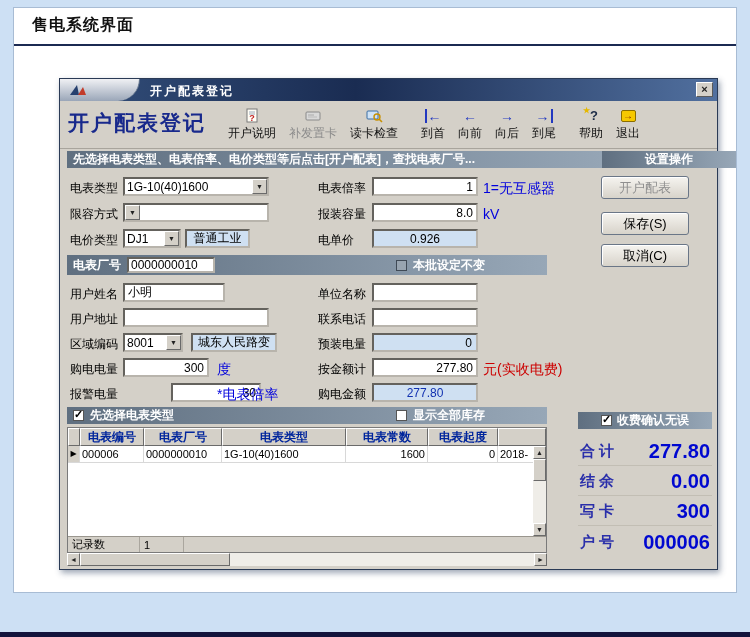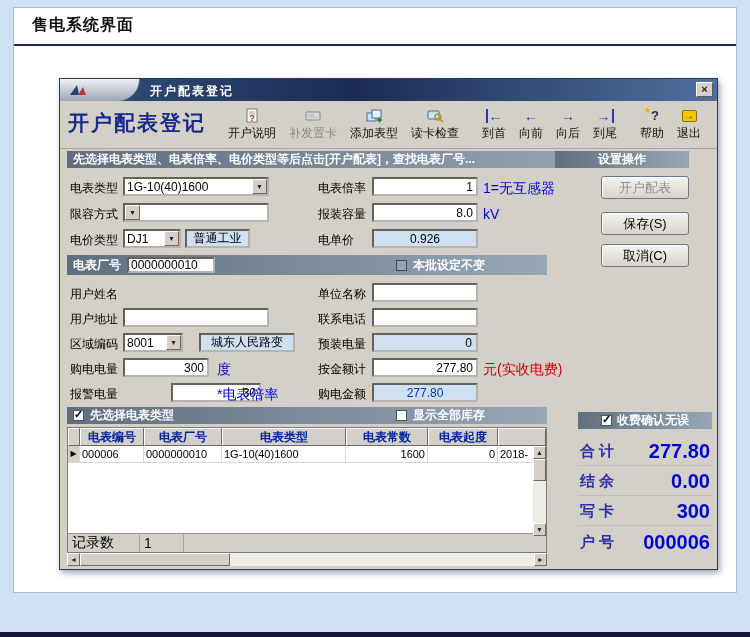--- a/index.html
+++ b/index.html
@@ -113,21 +113,21 @@
         justify-content:center; overflow:hidden; white-space:nowrap; }
   .g-body { flex:1; }
   .g-row { display:flex; height:17px; }
   .gc { border-right:1px solid #d8d8d8; border-bottom:1px solid #d8d8d8; font-size:11px;
         color:#000; display:flex; align-items:center; padding:0 2px; overflow:hidden;
         white-space:nowrap; }
   .gc.num { justify-content:flex-end; }
   .gutter { width:12px; flex:0 0 12px; background:#d4d0c8; justify-content:center; padding:0; }
   .tri { font-size:8px; color:#000; line-height:8px; }
   .g-foot { flex:0 0 16px; display:flex; background:#d4d0c8; border-top:1px solid #9a968e;
-            font-size:14px; }
+            font-size:11px; }
   .gf { display:flex; align-items:center; padding:0 4px; border-right:1px solid #aaa69e; color:#000; }
 
   .g-vsb { position:absolute; right:1px; top:19px; width:13px; height:90px;
            display:flex; flex-direction:column; background:#efede8; }
   .g-hsb { position:absolute; left:0; right:0; bottom:0; height:13px;
            display:flex; background:#efede8; }
   .sbtn { width:13px; height:13px; flex:0 0 13px; background:#d4d0c8; border:1px solid;
           border-color:#fff #6a6a6a #6a6a6a #fff; font-size:7px; color:#222;
           display:flex; align-items:center; justify-content:center; }
   .strack { flex:1; position:relative; }
@@ -187,30 +187,20 @@
         <span class="ico">
           <svg width="16" height="15">
               <rect x="1" y="4" width="14" height="8" rx="1" fill="#d9d9d9" stroke="#8a8a8a"></rect>
               <line x1="3" y1="7" x2="9" y2="7" stroke="#aaaaaa"></line>
               <line x1="3" y1="9" x2="12" y2="9" stroke="#bbbbbb"></line>
             </svg>
         </span>
         <span>补发置卡</span>
       </div>
 
-      <div class="tb-btn">
-        <span class="ico">
-          <svg width="16" height="15">
-              <rect x="1" y="5" width="9" height="8" fill="#cfe2f5" stroke="#3a6ea5"></rect>
-              <rect x="6" y="2" width="9" height="8" fill="#e8f1fa" stroke="#3a6ea5"></rect>
-              <path d="M11 12 h5 M13.5 9.5 v5" stroke="#1a7a1a" stroke-width="1.6"></path>
-            </svg>
-        </span>
-        <span>添加表型</span>
-      </div>
 
       <div class="tb-btn">
         <span class="ico">
           <svg width="17" height="15">
               <rect x="1" y="3" width="11" height="8" rx="1" fill="#cfe2f5" stroke="#3a6ea5"></rect>
               <circle cx="11" cy="9" r="3" fill="none" stroke="#c89000" stroke-width="1.4"></circle>
               <line x1="13" y1="11" x2="16" y2="14" stroke="#c89000" stroke-width="1.6"></line>
             </svg>
         </span>
         <span>读卡检查</span>
@@ -257,21 +247,21 @@
           </span>
         <span>退出</span>
       </div>
     </div>
 
     <div class="client">
 
       <div class="hbar" style="left:5px; top:2px; width:554px;">
         <span>先选择电表类型、电表倍率、电价类型等后点击[开户配表]，查找电表厂号...</span>
       </div>
-      <div class="hbar" style="left:493px; top:2px; width:134px; justify-content:center;">
+      <div class="hbar" style="left:540px; top:2px; width:134px; justify-content:center;">
         <span>设置操作</span>
       </div>
 
       <div class="frow" style="top:28px">
         <span class="flab p-l1">电表类型</span>
         <div class="combo p-f1" style="width:146px">
           <span class="combo-text">1G-10(40)1600</span>
           <span class="combo-btn">▼</span>
         </div>
         <span class="flab p-l2">电表倍率</span>
@@ -303,38 +293,39 @@
       <div class="secbar" style="top:106px; height:20px;">
         <span>电表厂号</span>
         <input class="barinput" value="0000000010" style="">
         <span style="flex:1"></span>
         <span class="cb dark"></span>
         <span style="margin-right:56px">本批设定不变</span>
       </div>
 
       <div class="frow" style="top:134px">
         <span class="flab p-l1">用户姓名</span>
+        <input class="fin p-f1" style="width: 102px;" value="小明">
         <span class="flab p-l2">单位名称</span>
         <input class="fin p-f2" style="width: 106px;" value="">
       </div>
 
       <div class="frow" style="top:159px">
         <span class="flab p-l1">用户地址</span>
         <input class="fin p-f1" style="width: 146px;" value="">
         <span class="flab p-l2">联系电话</span>
         <input class="fin p-f2" style="width: 106px;" value="">
       </div>
 
       <div class="frow" style="top:184px">
         <span class="flab p-l1">区域编码</span>
         <div class="combo p-f1" style="width:60px">
           <span class="combo-text">8001</span>
           <span class="combo-btn">▼</span>
         </div>
-        <div class="ro center" style="left:132px; width:96px">城东人民路变</div>
+        <div class="ro center" style="left:124px; width:86px">城东人民路变</div>
         <span class="flab p-l2">预装电量</span>
         <div class="ro num p-f2" style="width:106px">0</div>
       </div>
 
       <div class="frow" style="top:209px">
         <span class="flab p-l1">购电电量</span>
         <input class="fin num p-f1" style="width: 86px;" value="300">
         <span class="note blue p-u">度</span>
         <span class="flab p-l2">按金额计</span>
         <input class="fin num p-f2" style="width: 106px;" value="277.80">

